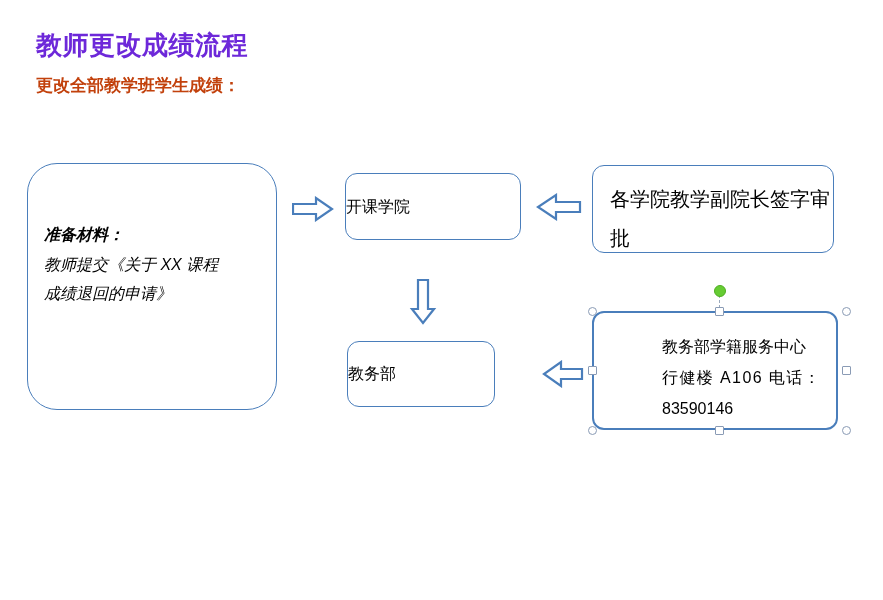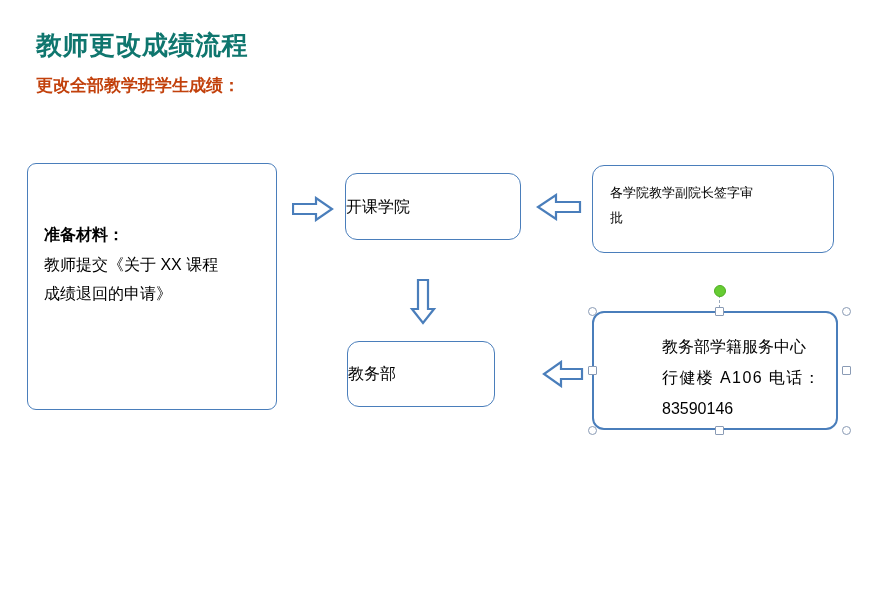--- a/index.html
+++ b/index.html
@@ -18,42 +18,42 @@
     overflow: hidden;
   }
 
   
   .title {
     position: absolute;
     left: 36px;
     top: 28px;
     font-size: 26px;
     font-weight: bold;
-    color: #0f766e;
+    color: #6d28d9;
     letter-spacing: 0.5px;
     white-space: nowrap;
   }
   .subtitle {
     position: absolute;
     left: 36px;
     top: 74px;
     font-size: 17px;
     font-weight: bold;
     color: #c2410c;
     white-space: nowrap;
   }
 
   
   .fbox {
     position: absolute;
     box-sizing: border-box;
     border: 1.6px solid #4a7ebb;
     background: #ffffff;
   }
-  .fbox.round-lg { border-radius: 9px; }
+  .fbox.round-lg { border-radius: 30px; font-style: italic; }
   .fbox.round-sm { border-radius: 12px; }
 
   .fbox .inner {
     position: absolute;
     left: 0; right: 0; top: 0; bottom: 0;
     display: flex;
     flex-direction: column;
     justify-content: center;
   }
   .fbox.center .inner { align-items: flex-start; }
@@ -76,21 +76,21 @@
   }
   .prep-text .line { line-height: 1.85; font-size: 16px; }
 
   
   .approve-text {
     position: absolute;
     left: 17px;
     top: 14px;
     right: 6px;
   }
-  .approve-text .line { line-height: 1.95; font-size: 13px; }
+  .approve-text .line { line-height: 1.95; font-size: 20px; }
 
   
   .office-text {
     position: absolute;
     left: 24px;
     top: 18px;
     right: 6px;
     margin-left: 44px;
   }
   .office-text .line { line-height: 1.95; font-size: 16px; }

